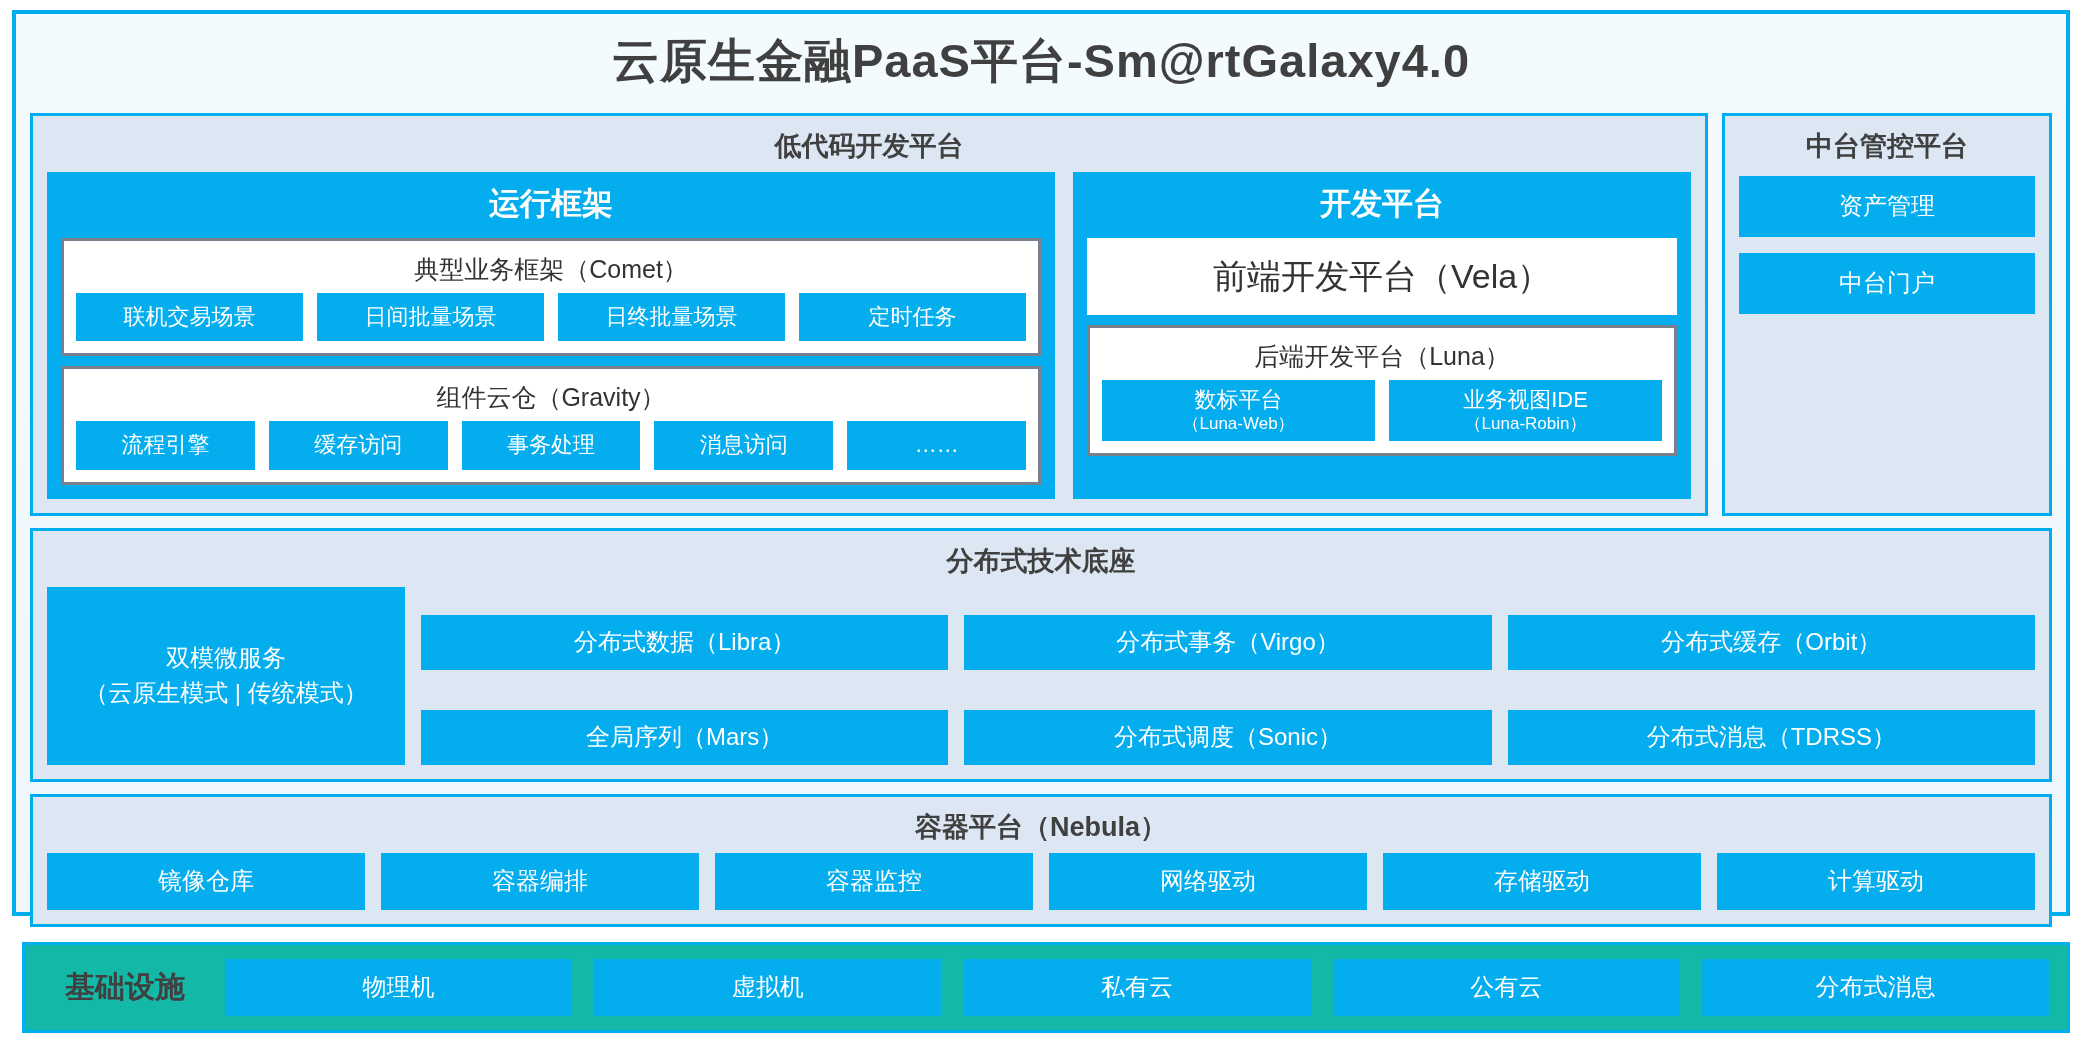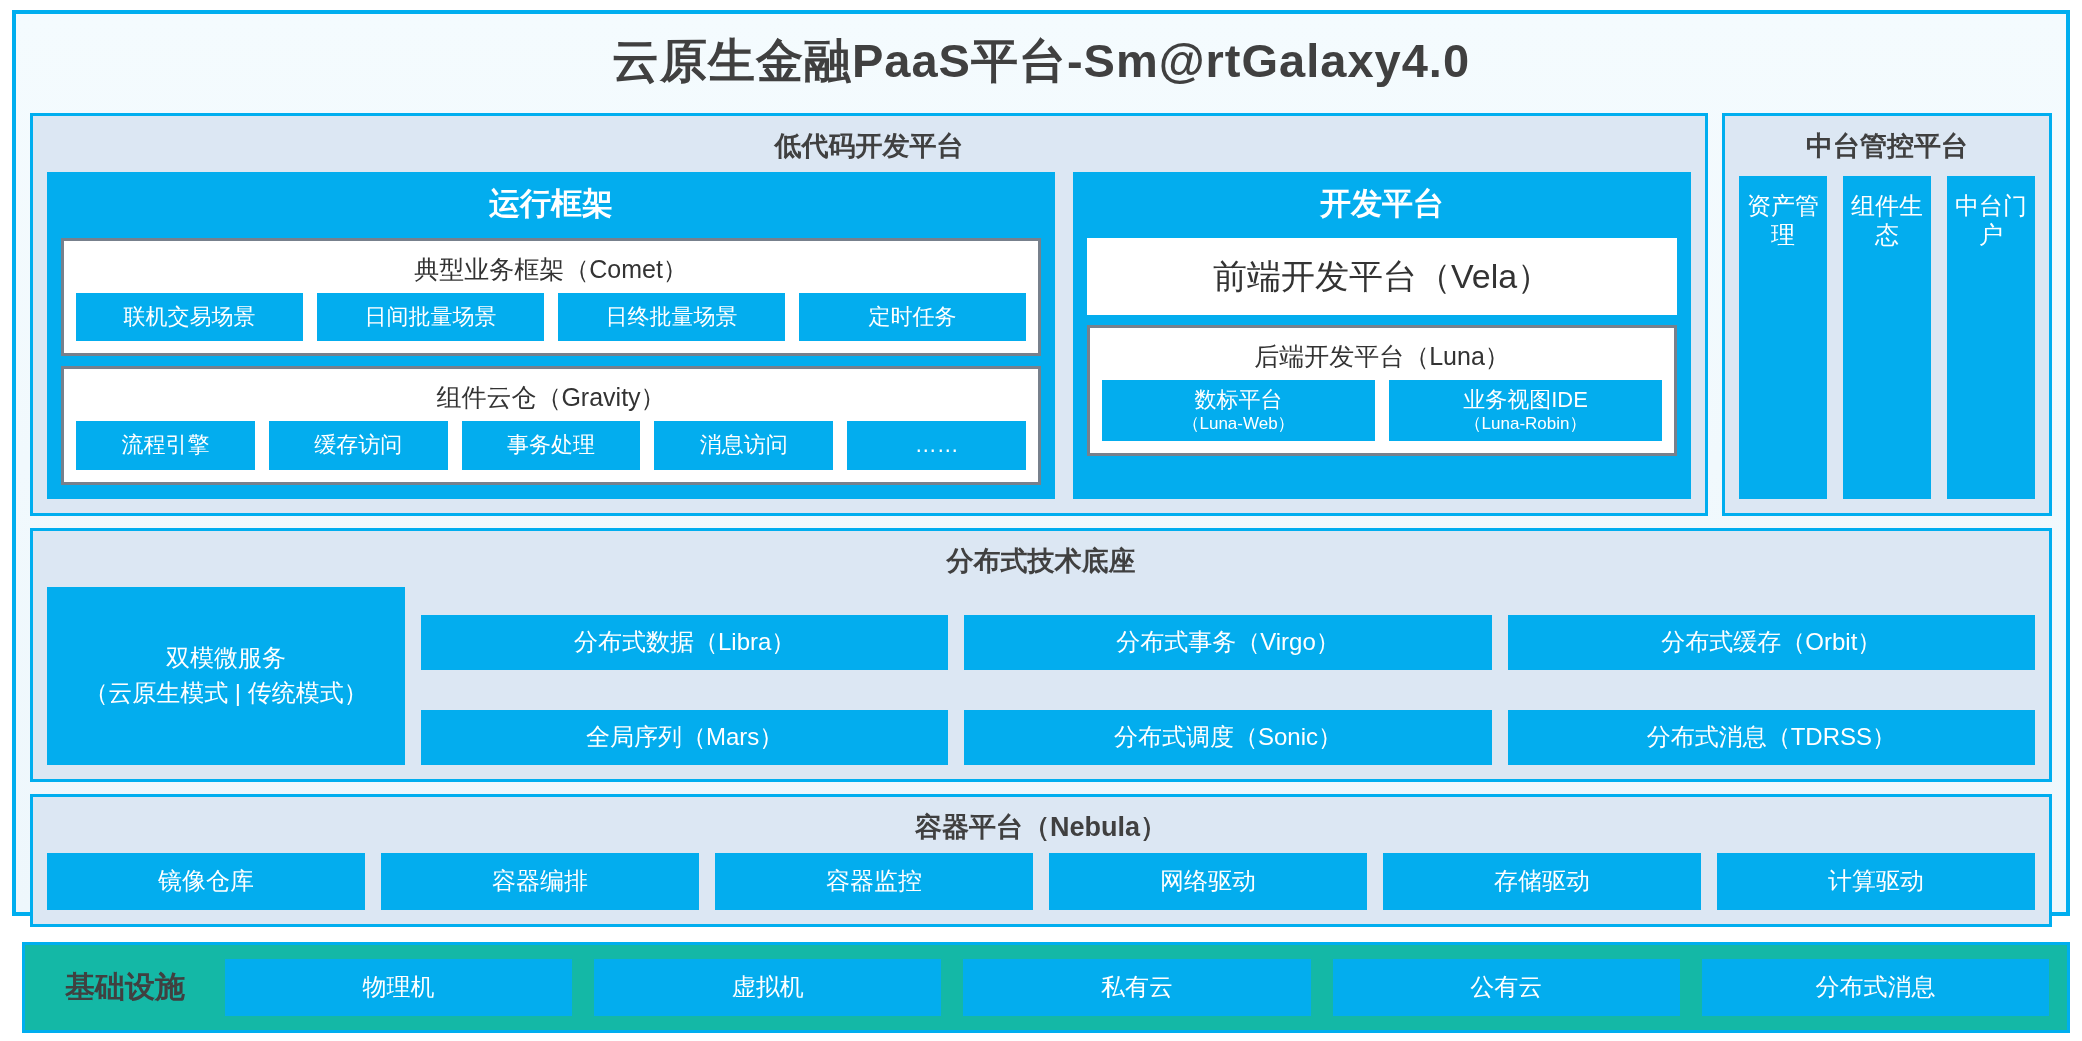--- a/index.html
+++ b/index.html
@@ -154,21 +154,21 @@
     font-size: 34px;
     color: #333333;
     padding: 18px 10px;
     box-sizing: border-box;
     line-height: 1.2;
   }
 
   
   .midplat-list {
     display: flex;
-    flex-direction: row;
+    flex-direction: column;
     gap: 16px;
     flex: 1 1 auto;
     justify-content: flex-start;
     padding-top: 4px;
   }
   .midplat-btn {
     background: #03ADEE;
     color: #ffffff;
     font-size: 24px;
     text-align: center;
@@ -321,21 +321,20 @@
             </div>
           </div>
 
         </div>
       </div>
 
       <div class="panel midplat-panel">
         <div class="panel-title">中台管控平台</div>
         <div class="midplat-list">
           <div class="midplat-btn">资产管理</div>
-          <div class="midplat-btn">组件生态</div>
           <div class="midplat-btn">中台门户</div>
         </div>
       </div>
 
     </div>
 
     <div class="panel">
       <div class="panel-title">分布式技术底座</div>
       <div class="dist-body">
 

